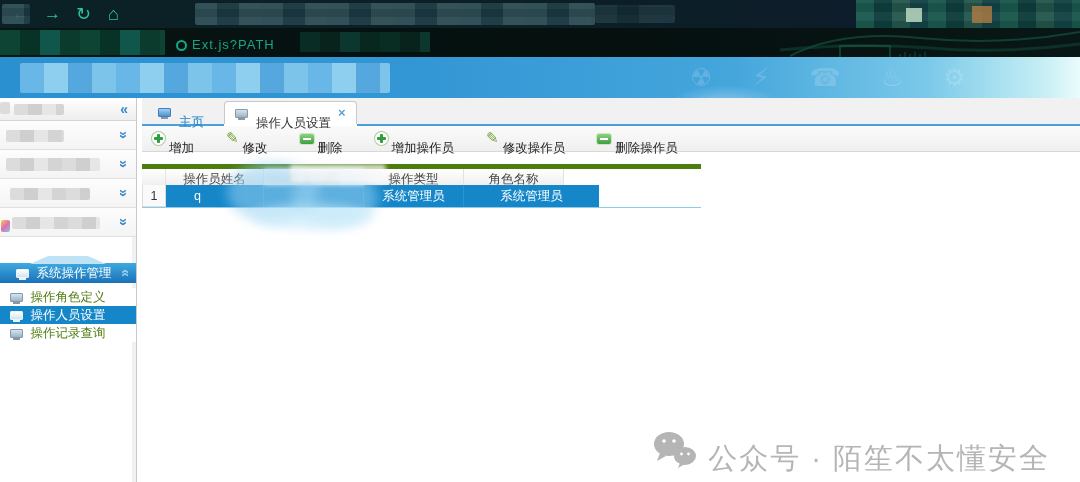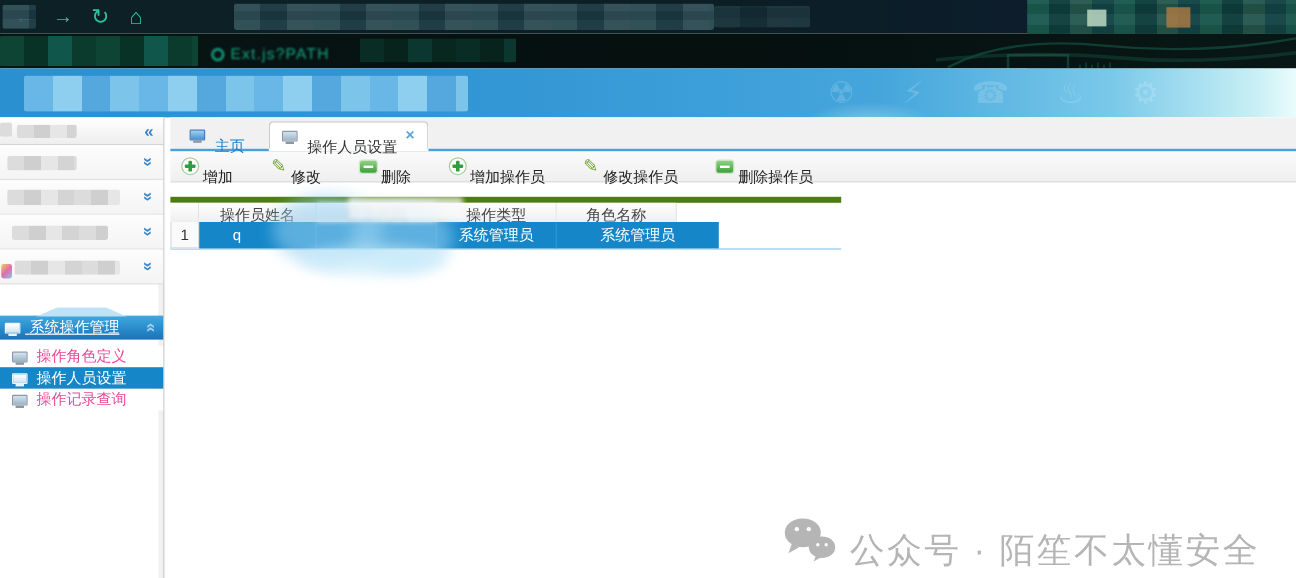--- a/index.html
+++ b/index.html
@@ -66,23 +66,23 @@
   .chev.up { transform:rotate(-90deg); color:#9fd2ef; }
   .sb-chev { position:absolute; right:8px; top:50%; margin-top:-7px; }
   .censor-gray { background:
       repeating-linear-gradient(90deg,#dcdcdc 0 14px,#cfcfcf 14px 28px,#e6e6e6 28px 42px,#d4d4d4 42px 56px),
       repeating-linear-gradient(0deg,rgba(255,255,255,.5) 0 7px,rgba(0,0,0,.04) 7px 14px);
     border-radius:2px; }
   .sec-artifact { position:absolute; left:18px; top:-7px; width:100px; height:8px;
     background:#bfe2f5; clip-path:polygon(12% 100%,88% 100%,70% 0,30% 0); }
   .sb-active-head { position:relative; height:20px;
     background:linear-gradient(#3fa9e0,#1a72b8); color:#fff; line-height:20px;
-    padding-left:4px; margin-top:26px;text-decoration:underline; }
+    padding-left:16px; margin-top:26px; }
   .sb-item { position:relative; height:18px; line-height:18px; padding-left:10px;
-    color:#ec4899; background:#fff; white-space:nowrap; cursor:default; }
+    color:#4d7c0f; background:#fff; white-space:nowrap; cursor:default; }
   .sb-item.active { background:#1587c9; color:#fff; }
   .mi { display:inline-block; width:13px; height:9px; border:1px solid #8a97a6;
     border-radius:1px; background:linear-gradient(#d4e4f0,#9db4c6); position:relative;
     vertical-align:-1px; margin-right:4px; }
   .mi::after { content:""; position:absolute; left:2px; right:2px; bottom:-3px; height:2px;
     background:#8a97a6; }
   .mi.blue { border-color:#3d7fc0; background:linear-gradient(#9fd0f2,#4f93cf); }
   .mi.on-blue { border-color:#eaf4fb; background:linear-gradient(#ffffff,#cfe4f2); }
   .mi.on-blue::after { background:#eaf4fb; }
   .rainbow { background:linear-gradient(135deg,#f4d24a,#e06bb0,#7ecbe8); border-radius:2px; }

